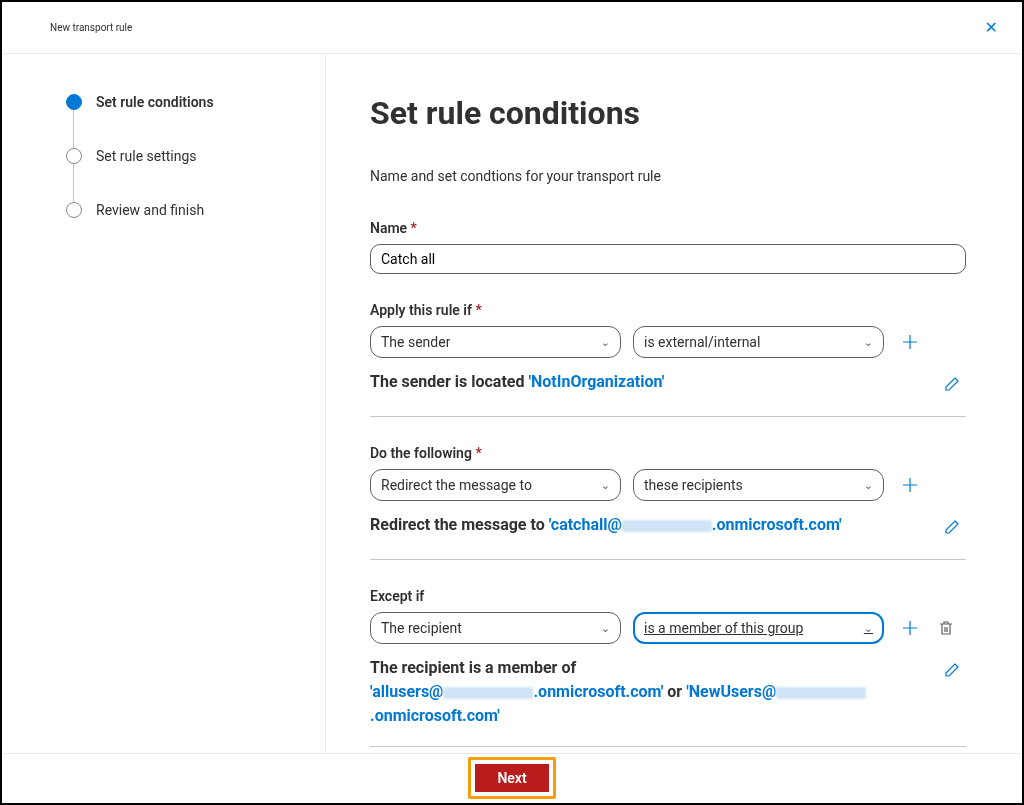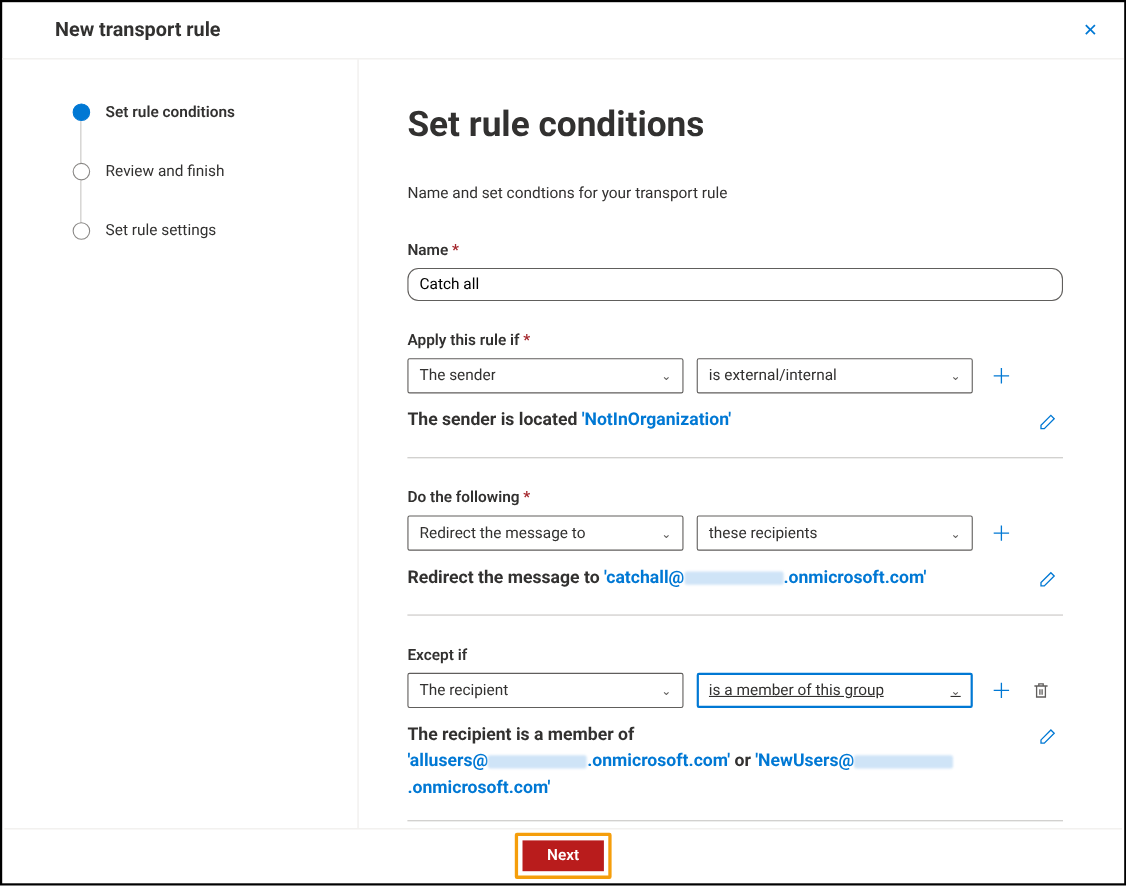--- a/index.html
+++ b/index.html
@@ -13,21 +13,21 @@
     position: relative;
     border: 2px solid #000;
   }
   .header {
     display: flex;
     justify-content: space-between;
     align-items: center;
     padding: 12px 20px 12px 48px;
     border-bottom: 1px solid #edebe9;
   }
-  .header-title { font-weight: 700; font-size: 18px; text-align: center; }
+  .header-title { font-weight: 400; font-size: 10px; text-align: center; }
   .close-icon { color: #0078d4; font-size: 16px; cursor: pointer; padding: 4px; font-weight: 300; }
   .body {
     display: flex;
     height: calc(100% - 46px - 50px);
     padding-left: 24px;
   }
   .sidebar {
     width: 300px;
     border-right: 1px solid #edebe9;
     padding: 40px 20px 20px 40px;
@@ -90,21 +90,21 @@
     flex: 1;
     border: 1px solid #605e5c;
     background: #fff;
     padding: 6px 10px;
     height: 32px;
     display: flex;
     align-items: center;
     justify-content: space-between;
     font-size: 14px;
     cursor: pointer;
-    border-radius: 2px;
+    border-radius: 12px;
     min-width: 0;
   }
   .dropdown.focused { border: 2px solid #0078d4; padding: 5px 9px; text-decoration: underline; }
   .dropdown-text { overflow: hidden; text-overflow: ellipsis; white-space: nowrap; }
   .chev { color: #605e5c; font-size: 11px; margin-left: 8px; }
   .icon-btn {
     width: 28px; height: 28px;
     display: flex; align-items: center; justify-content: center;
     color: #0078d4;
     cursor: pointer;
@@ -168,25 +168,25 @@
 
 <div class="body">
   <div class="sidebar">
     <ul class="steps">
       <li class="step active">
         <span class="step-dot"></span>
         <span class="step-label">Set rule conditions</span>
       </li>
       <li class="step">
         <span class="step-dot"></span>
-        <span class="step-label">Review and finish</span>
+        <span class="step-label">Set rule settings</span>
       </li>
       <li class="step">
         <span class="step-dot"></span>
-        <span class="step-label">Set rule settings</span>
+        <span class="step-label">Review and finish</span>
       </li>
     </ul>
   </div>
 
   <div class="main">
     <h1 class="page-title">Set rule conditions</h1>
     <p class="page-subtitle">Name and set condtions for your transport rule</p>
 
     <div class="field-block">
       <label class="field-label">

